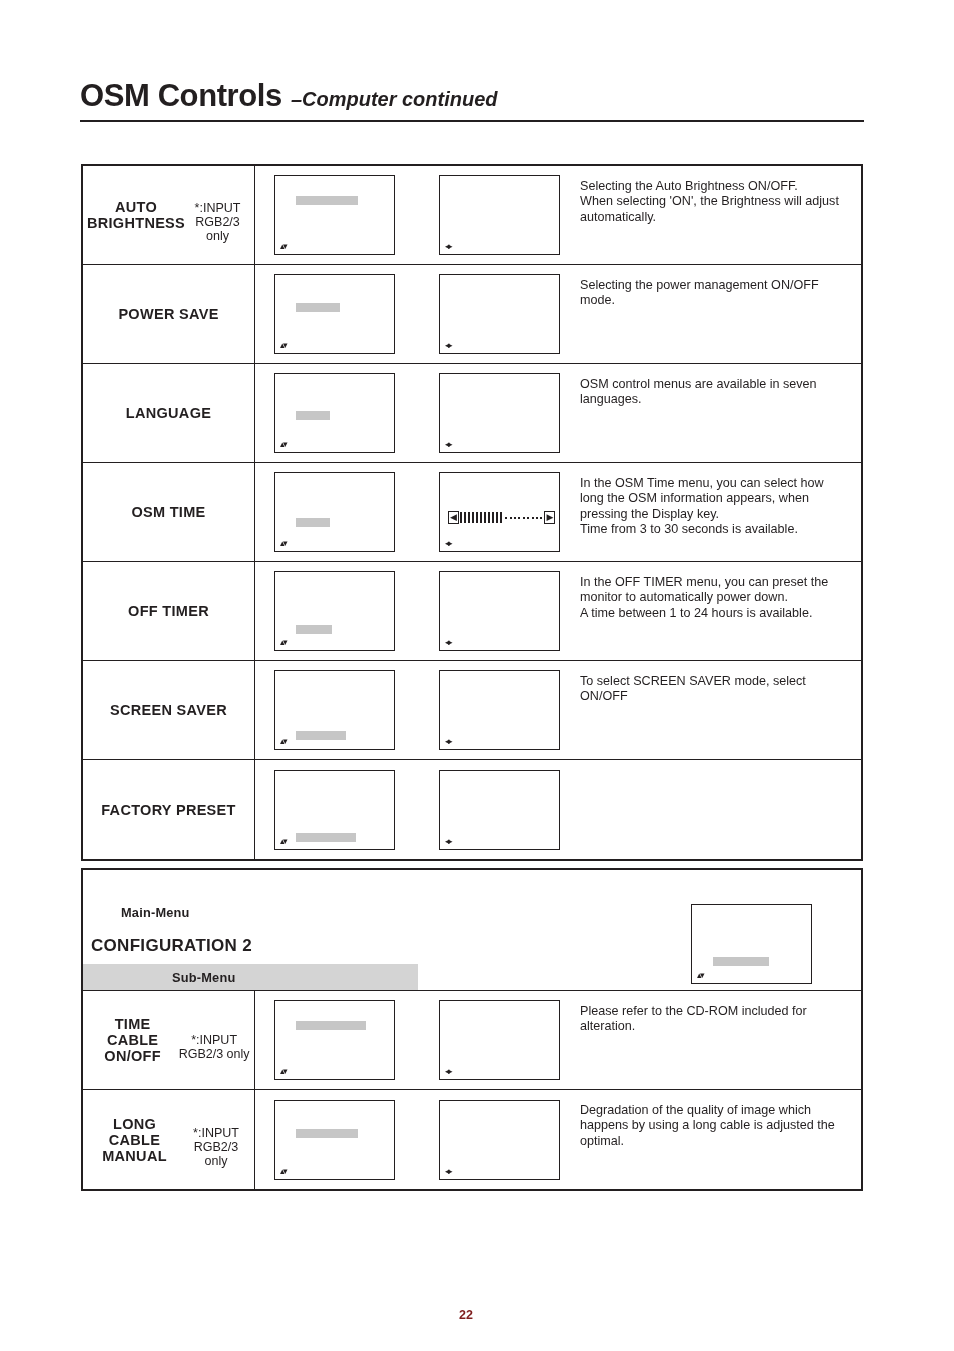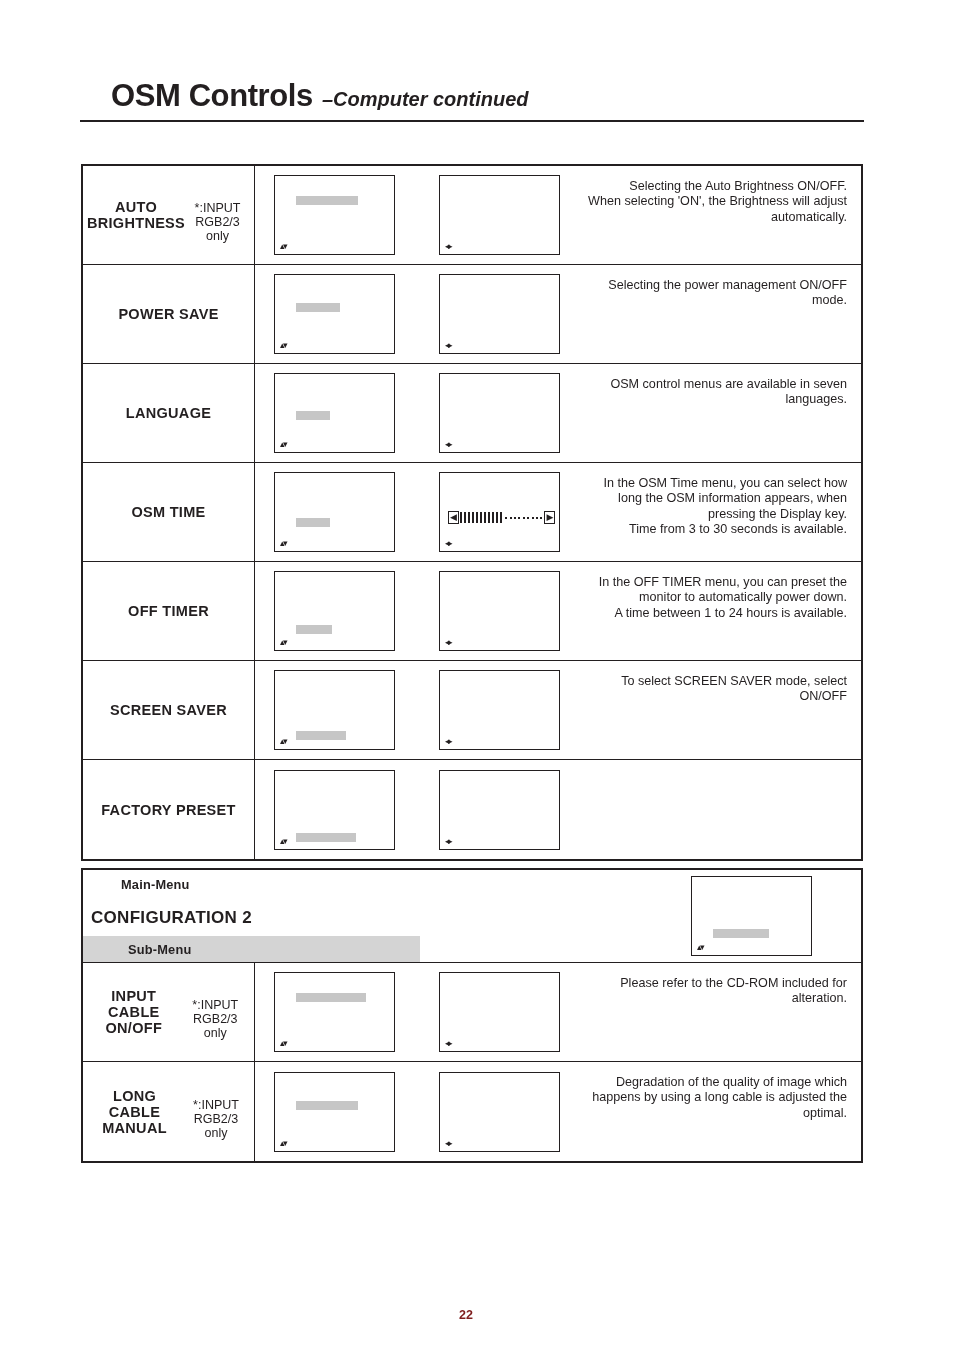--- a/index.html
+++ b/index.html
@@ -26,21 +26,20 @@
   .title-line {
     display: flex;
     align-items: baseline;
     white-space: nowrap;
   }
   .title-main {
     font-size: 31px;
     font-weight: bold;
     letter-spacing: -0.4px;
     color: #231f20;
-    margin-left: 31px;
   }
   .title-sub {
     font-size: 20px;
     font-weight: bold;
     font-style: italic;
     margin-left: 9px;
     color: #231f20;
   }
   .title-rule {
     margin-top: 6px;
@@ -171,29 +170,30 @@
   }
 
   .cell-desc {
     flex: 1;
     box-sizing: border-box;
     padding: 13px 14px 8px 12px;
     font-size: 12.6px;
     line-height: 15.4px;
     color: #231f20;
   }
-  .cell-desc p { margin: 0; text-align: right; }
+  .cell-desc p { margin: 0; }
   .cell-desc p + p { margin-top: 21px; }
 
   
   .config-head {
     position: relative;
     height: 93px;
     border-bottom: 1.2px solid #231f20;
     box-sizing: border-box;
+    margin-top: 28px;
   }
   .main-menu-label {
     position: absolute;
     left: 38px;
     top: 7px;
     font-size: 12.8px;
     font-weight: bold;
     letter-spacing: 0.2px;
   }
   .config-title {
@@ -201,25 +201,26 @@
     left: 8px;
     top: 38px;
     font-size: 17px;
     font-weight: bold;
     letter-spacing: 0.3px;
   }
   .submenu-bar {
     position: absolute;
     left: 0;
     bottom: 0;
-    width: 337px;
+    width: 291px;
     height: 26px;
     background: #d4d4d4;
     display: flex;
     align-items: center;
+    padding-left: 44px;
   }
   .submenu-label {
     font-size: 12.8px;
     font-weight: bold;
     margin-left: 45px;
     letter-spacing: 0.2px;
   }
   .config-osd {
     position: absolute;
     right: 49px;
@@ -406,21 +407,21 @@
       </div>
       <div class="config-osd">
         <div class="osd">
           <div class="osd-bar" style="top: 52px; width: 56px;"></div>
           <div class="osd-arrows">▴▾</div>
         </div>
       </div>
     </div>
     <div class="row">
       <div class="cell-label">
-        <div class="label-main">INPUT CABLE ON/OFF</div>
+        <div class="label-main">TIME CABLE ON/OFF</div>
         <div class="label-note">*:INPUT RGB2/3 only</div>
       </div>
       <div class="cell-screens">
         <div class="osd">
           <div class="osd-bar" style="top: 20px; width: 70px;"></div>
           <div class="osd-arrows">▴▾</div>
         </div>
         <div class="osd">
           <div class="osd-arrows">◂▸</div>
         </div>

